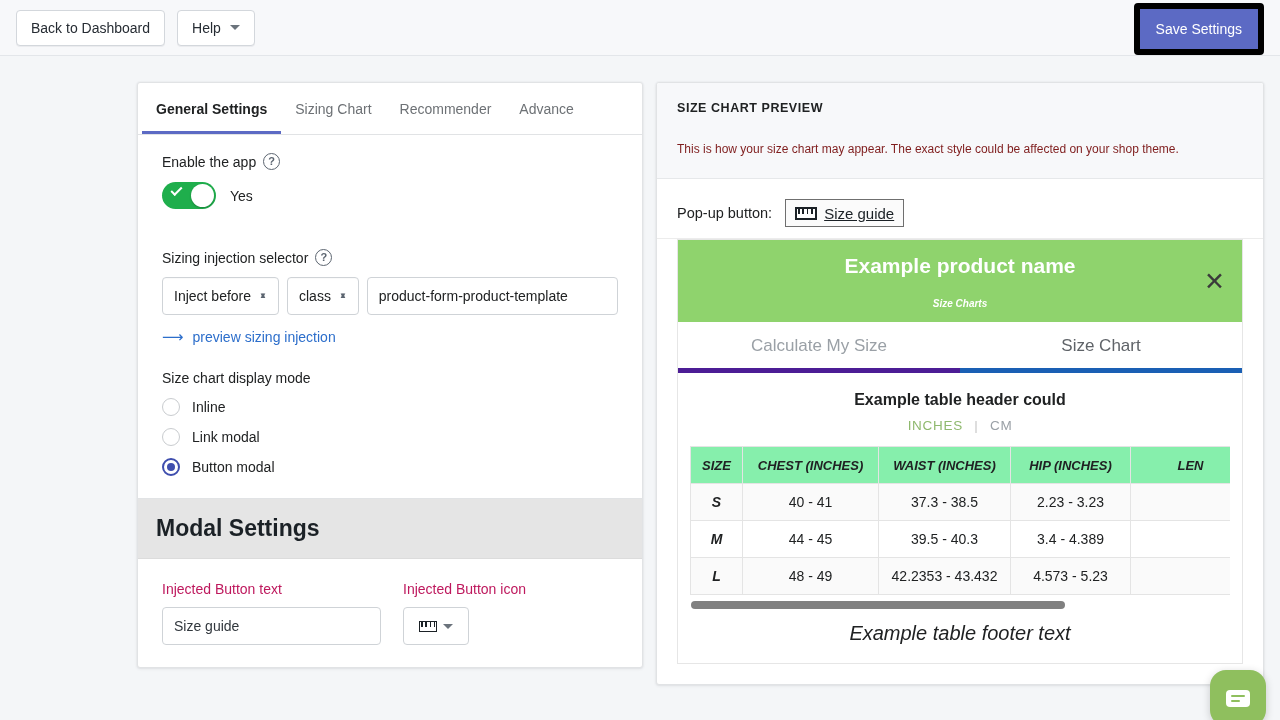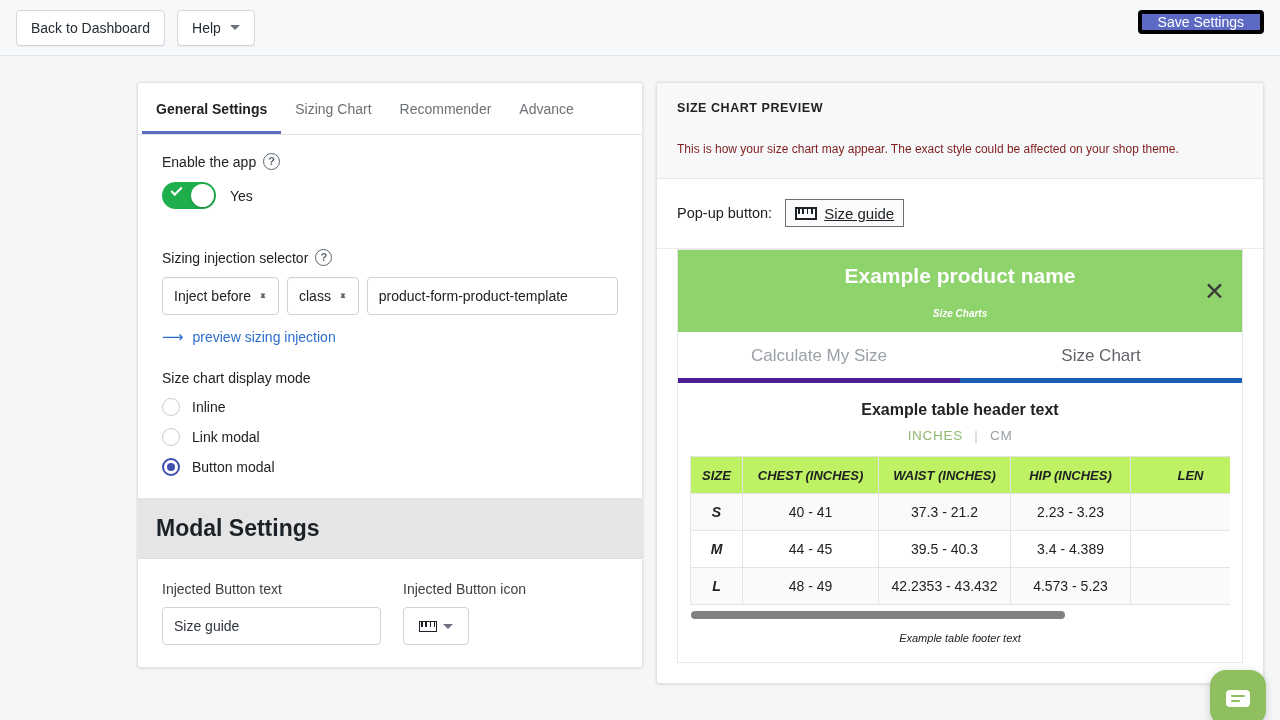--- a/index.html
+++ b/index.html
@@ -35,25 +35,25 @@
   .btn-plain + .btn-plain { margin-left: 12px; }
   .caret {
     display: inline-block;
     margin-left: 9px;
     width: 0; height: 0;
     border-left: 5px solid transparent;
     border-right: 5px solid transparent;
     border-top: 5px solid #6b737c;
   }
   .btn-primary {
-    position: absolute; right: 16px; top: 10px;
+    position: absolute; right: 16px; top: 3px;
     background: #5c6ac4;
-    border: 4px solid #000000;
+    border: 6px solid #000000;
     border-radius: 4px;
-    height: 24px; padding: 0 16px;
+    height: 52px; padding: 0 16px;
     font-size: 14px; color: #fff;
     display: flex; align-items: center;
     cursor: pointer;
   }
 
   
   .page { display: flex; padding: 26px 16px 0 137px; gap: 13px; }
   .left-col { width: 506px; }
   .right-col { width: 608px; }
 
@@ -151,21 +151,21 @@
     display: flex; align-items: center; justify-content: center;
   }
   .radio.on { border-color: #3f4eae; border-width: 2px; }
   .radio.on::after {
     content: ""; width: 8px; height: 8px; border-radius: 50%; background: #3f4eae;
   }
   .radio-label { margin-left: 12px; font-size: 14px; color: #202223; }
 
   .two-col { display: flex; gap: 22px; margin-top: 4px; }
   .fcol { display: flex; flex-direction: column; }
-  .fcol .lab { font-size: 14px; color: #404040; margin-bottom: 10px; }
+  .fcol .lab { font-size: 14px; color: #be185d; margin-bottom: 10px; }
   .text-field {
     width: 219px; height: 38px;
     border: 1px solid #cfd3d7; border-radius: 4px; background: #fff;
     display: flex; align-items: center; padding: 0 11px;
     font-size: 14px; color: #31373d;
   }
   .icon-select {
     width: 66px; height: 38px;
     border: 1px solid #cfd3d7; border-radius: 4px; background: #fff;
     display: flex; align-items: center; justify-content: center; gap: 6px;
@@ -177,21 +177,21 @@
   .ruler::before {
     content: ""; position: absolute; left: 1px; top: 0; right: 1px; height: 5px;
     background-image: repeating-linear-gradient(to right, #1b2126 0 1.6px, transparent 1.6px 4.4px);
   }
   .ruler.sm { width: 18px; height: 11px; border-width: 1.6px; }
 
   
   .preview-head { background: #f7f8fa; padding: 18px 20px 20px; border-bottom: 1px solid #e6e8ea; }
   .preview-title { font-size: 12.5px; font-weight: 700; letter-spacing: .55px; color: #202223; }
   .preview-desc { margin-top: 26px; font-size: 12px; line-height: 1.45; color: #7f1d1d; }
-  .popup-row { display: flex; align-items: center; padding: 20px 20px 21px; border-bottom: 1px solid #ececec; }
+  .popup-row { display: flex; align-items: center; padding: 20px 20px 11px; border-bottom: 1px solid #ececec; }
   .popup-lab { font-size: 14.5px; color: #202223; margin-right: 13px; }
   .legacy-btn {
     border: 1.5px solid #6f6f6f; background: #fbfbfb;
     height: 28px; display: inline-flex; align-items: center; gap: 7px;
     padding: 0 9px; cursor: pointer;
   }
   .legacy-btn span { font-size: 15px; color: #1b2126; text-decoration: underline; }
 
   .modal-wrap { margin: 0 20px 20px; border: 1px solid #e6e6e6; background: #fff; }
   .modal-head {
@@ -218,29 +218,29 @@
   .units .on { color: #8fb96e; }
   .units .off { color: #9aa0a6; }
   .units .sep { color: #c7c7c7; margin: 0 7px; }
 
   .tbl-clip { margin: 0 12px; overflow: hidden; }
   table { border-collapse: collapse; width: 560px; table-layout: fixed; }
   th, td {
     border: 1px solid #e4e4e4; text-align: center;
     font-size: 13.5px; height: 37px; color: #202223;
   }
-  th { font-style: italic; font-weight: 700; font-size: 13px; background: #bef264; }
+  th { font-style: italic; font-weight: 700; font-size: 13px; background: #86efac; }
   td { font-size: 14px; }
   tbody tr:nth-child(odd) td { background: #fafafa; }
   col.c0 { width: 52px; } col.c1 { width: 136px; } col.c2 { width: 132px; }
   col.c3 { width: 120px; } col.c4 { width: 120px; }
 
   .hscroll { margin: 6px 13px 0; height: 8px; background: transparent; position: relative; }
   .hscroll .thumb { position: absolute; left: 0; top: 0; height: 8px; width: 374px; background: #808080; border-radius: 4px; cursor: pointer; }
-  .tbl-footer { text-align: center; font-style: italic; font-size: 11px; color: #202223; margin: 13px 0 18px; }
+  .tbl-footer { text-align: center; font-style: italic; font-size: 20px; color: #202223; margin: 13px 0 18px; }
 
   
   .chat {
     position: fixed; right: 14px; bottom: -6px;
     width: 56px; height: 56px; border-radius: 16px;
     background: #8fbf5e; display: flex; align-items: center; justify-content: center;
     cursor: pointer; box-shadow: 0 2px 8px rgba(0,0,0,.18);
   }
   .chat .bub { width: 24px; height: 17px; background: #fff; border-radius: 4px; position: relative; }
   .chat .bub::before, .chat .bub::after {
@@ -396,21 +396,21 @@
 
         <div class="mtabs">
           <div class="mtab">
             <span>Calculate My Size</span>
           </div>
           <div class="mtab active">
             <span>Size Chart</span>
           </div>
         </div>
 
-        <div class="tbl-title">Example table header text</div>
+        <div class="tbl-title">Example table header could</div>
 
         <div class="units">
           <span class="u on">INCHES</span>
           <span class="sep">|</span>
           <span class="u off">CM</span>
         </div>
 
         <div class="tbl-clip">
           <table>
             <colgroup>
@@ -426,21 +426,21 @@
                 <th>CHEST (INCHES)</th>
                 <th>WAIST (INCHES)</th>
                 <th>HIP (INCHES)</th>
                 <th>LEN</th>
               </tr>
             </thead>
             <tbody>
               <tr>
                 <td style="font-style:italic;font-weight:700">S</td>
                 <td>40 - 41</td>
-                <td>37.3 - 21.2</td>
+                <td>37.3 - 38.5</td>
                 <td>2.23 - 3.23</td>
                 <td></td>
               </tr>
               <tr>
                 <td style="font-style:italic;font-weight:700">M</td>
                 <td>44 - 45</td>
                 <td>39.5 - 40.3</td>
                 <td>3.4 - 4.389</td>
                 <td></td>
               </tr>

